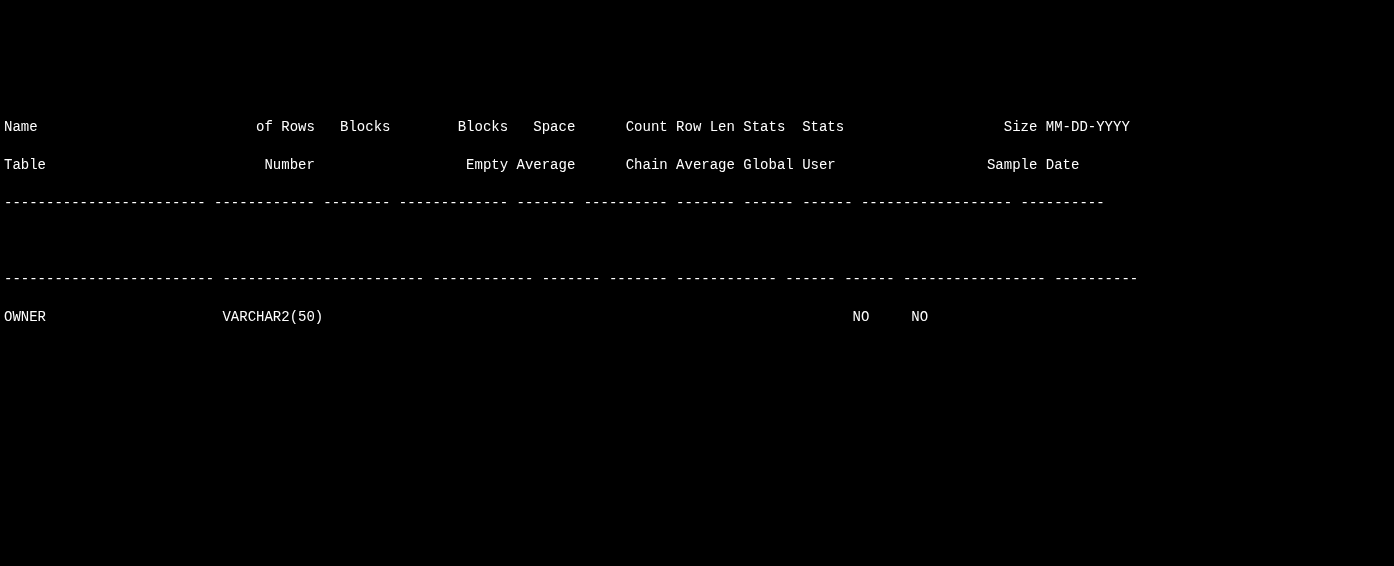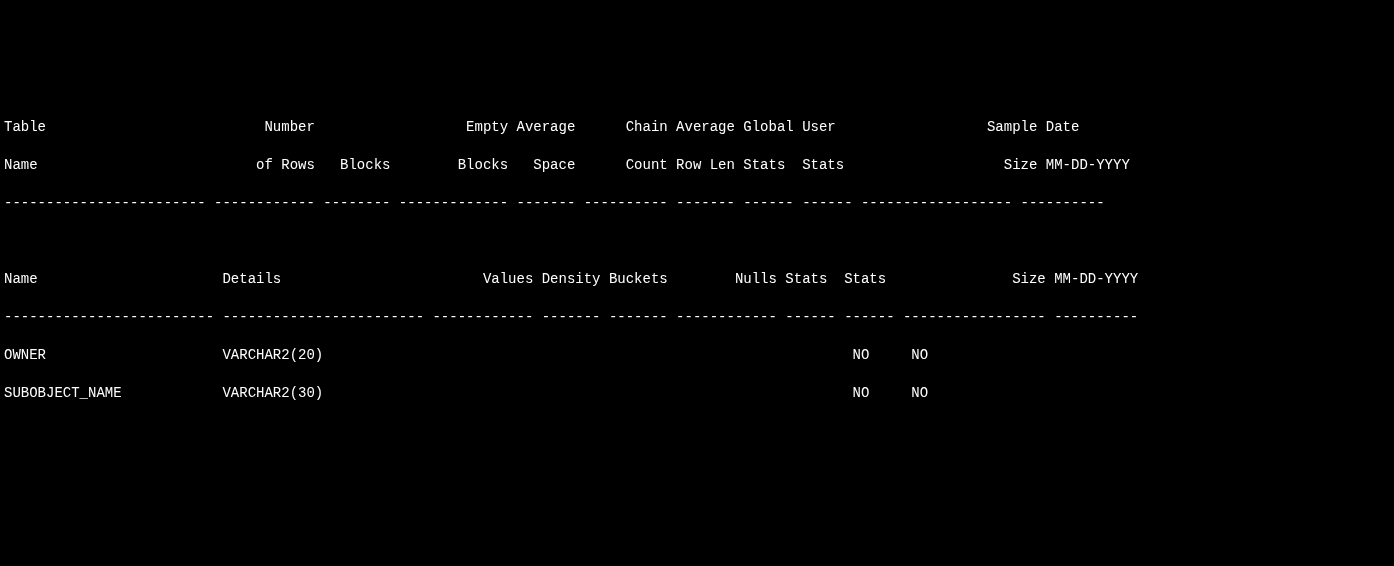--- a/index.html
+++ b/index.html
@@ -21,28 +21,26 @@
     padding-top: 4px;
     padding-left: 4px;
   }
 </style>
 </head>
 <body>
 
 
 
 <div class="screen">
+<div>Name                          of Rows   Blocks        Blocks   Space      Count Row Len Stats  Stats                   Size MM-DD-YYYY</div>
 <div>Table                          Number                  Empty Average      Chain Average Global User                  Sample Date</div>
-<div>Name                          of Rows   Blocks        Blocks   Space      Count Row Len Stats  Stats                   Size MM-DD-YYYY</div>
 <div>------------------------ ------------ -------- ------------- ------- ---------- ------- ------ ------ ------------------ ----------</div>
 <div> </div>
-<div>Name                      Details                        Values Density Buckets        Nulls Stats  Stats               Size MM-DD-YYYY</div>
 <div>------------------------- ------------------------ ------------ ------- ------- ------------ ------ ------ ----------------- ----------</div>
-<div>OWNER                     VARCHAR2(20)                                                               NO     NO</div>
-<div>SUBOBJECT_NAME            VARCHAR2(30)                                                               NO     NO</div>
+<div>OWNER                     VARCHAR2(50)                                                               NO     NO</div>
 
 
 
 
 
 
 
 
 
 

